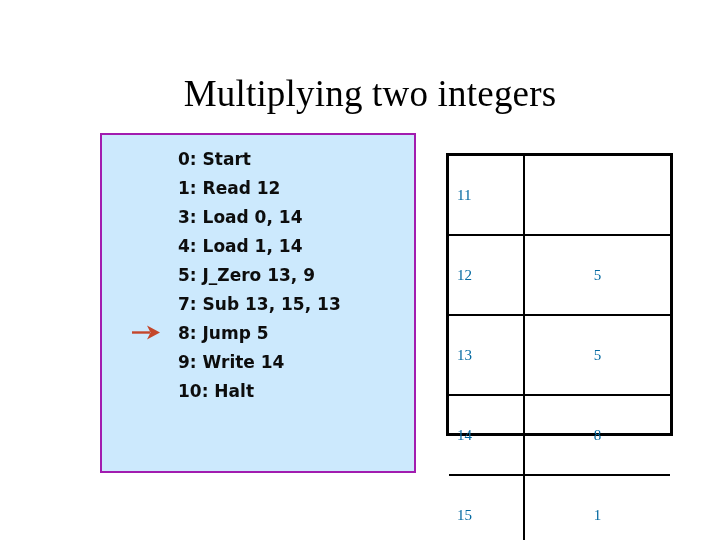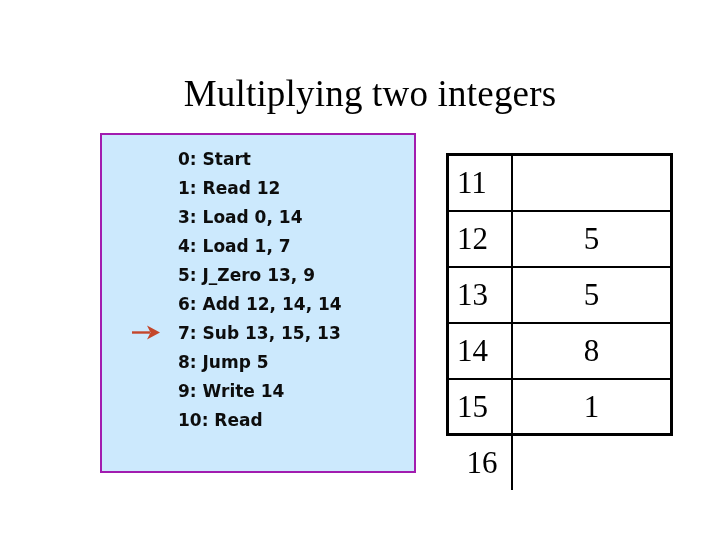--- a/index.html
+++ b/index.html
@@ -94,24 +94,24 @@
   }
   #memory-table table {
     border-collapse: collapse;
     width: 100%;
     height: 100%;
     table-layout: fixed;
   }
   #memory-table td {
     border: 2px solid #000000;
     font-family: "Liberation Serif", "DejaVu Serif", serif;
-    font-size: 31px;
-    color: #000000;
+    font-size: 15px;
+    color: #0369a1;
     height: 46px;
-    padding: 4px;
+    padding: 16px;
   }
   #memory-table td.addr-cell {
     width: 50px;
     text-align: left;
     padding-left: 8px;
   }
   #memory-table td.value-cell {
     text-align: center;
   }
   #memory-table tr:first-child td { border-top: none; }
@@ -131,39 +131,36 @@
       <div class="program-line">
         <span>0: Start</span>
       </div>
       <div class="program-line">
         <span>1: Read 12</span>
       </div>
       <div class="program-line">
         <span>3: Load 0, 14</span>
       </div>
       <div class="program-line">
-        <span>4: Load 1, 7</span>
+        <span>4: Load 1, 14</span>
       </div>
       <div class="program-line">
         <span>5: J_Zero 13, 9</span>
-      </div>
-      <div class="program-line">
-        <span>6: Add 12, 14, 14</span>
       </div>
       <div class="program-line">
         <span>7: Sub 13, 15, 13</span>
       </div>
       <div class="program-line">
         <span>8: Jump 5</span>
       </div>
       <div class="program-line">
         <span>9: Write 14</span>
       </div>
       <div class="program-line">
-        <span>10: Read</span>
+        <span>10: Halt</span>
       </div>
     </div>
   </div>
 
   <svg id="exec-pointer" viewBox="0 0 30 16">
     <path d="M0 7.3 L18 7.3 L18 9.7 L0 9.7 Z" fill="#c4462a"></path>
     <path d="M15 1.5 L28 8.5 L15 15.5 L18.5 8.5 Z" fill="#c4462a"></path>
   </svg>
 
   <div id="memory-table">

